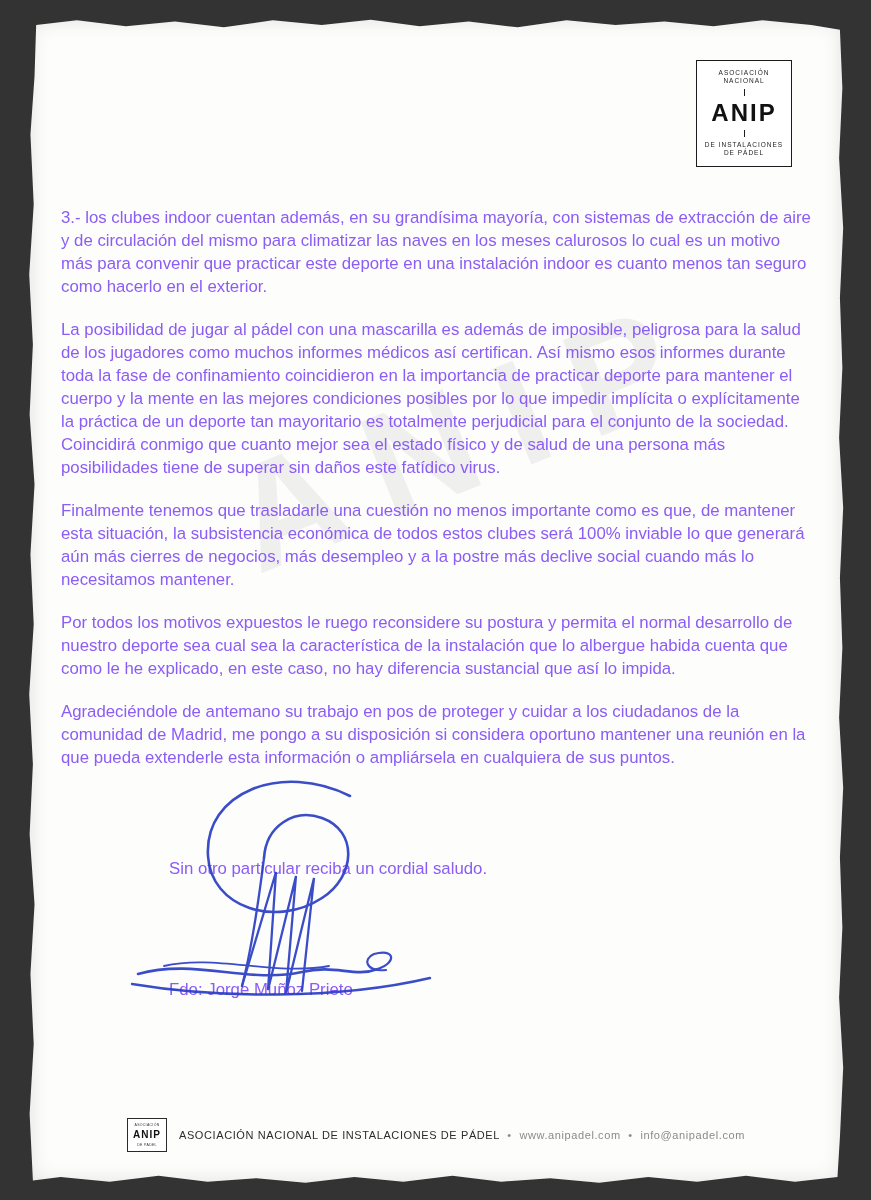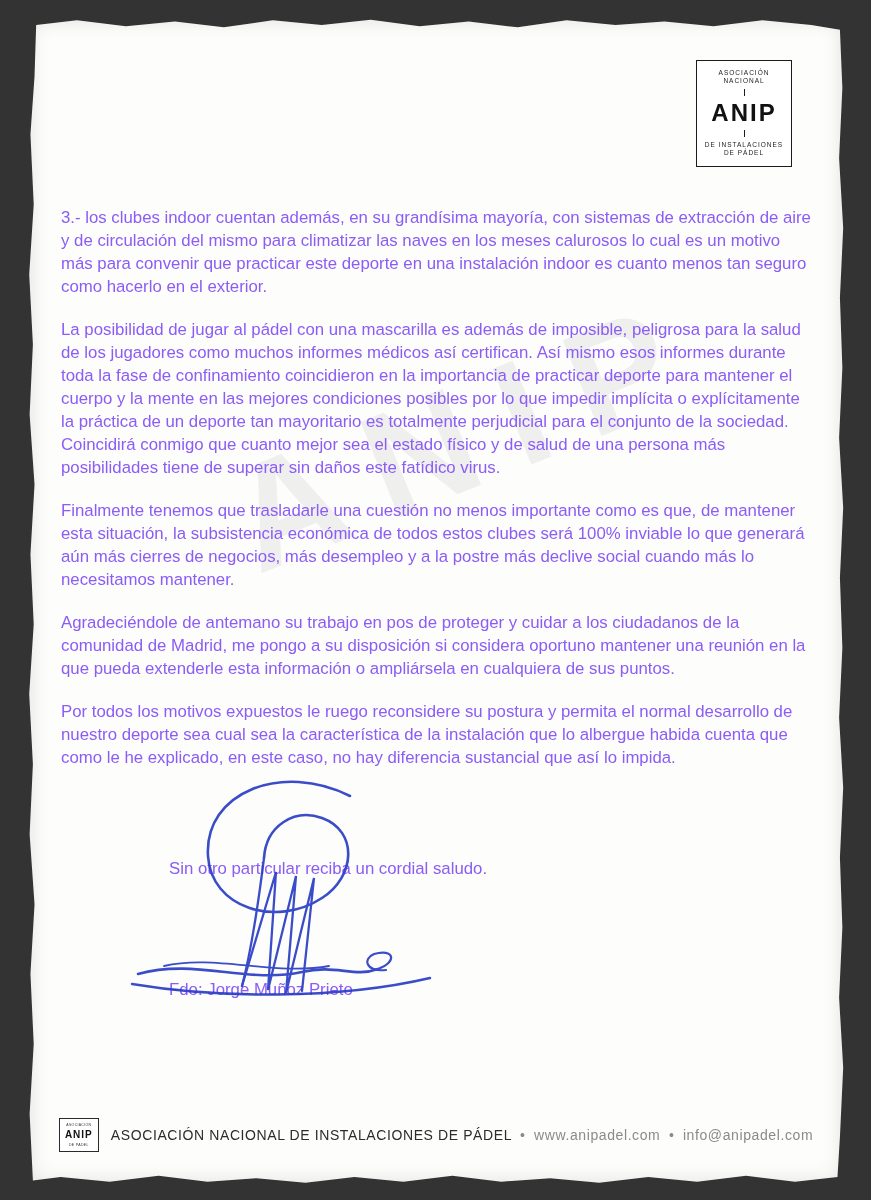--- a/index.html
+++ b/index.html
@@ -79,21 +79,21 @@
     display:flex; align-items:center; justify-content:center;
     gap:12px; z-index:1;
   }
   .footer-logo{
     width:34px; padding:4px 2px;
     border:1px solid #2a2a2a; text-align:center; background:#fff;
   }
   .footer-logo .micro{font-size:3.5px; color:#333; line-height:4px; letter-spacing:0.3px;}
   .footer-logo .fname{font-size:10px; font-weight:bold; letter-spacing:1px; color:#111; line-height:12px; margin:2px 0;}
   .footer-text{
-    font-size:14px; letter-spacing:0.6px; color:#2c2c2c;
+    font-size:11px; letter-spacing:0.6px; color:#2c2c2c;
     text-transform:uppercase;
   }
   .footer-text .muted{color:#8a8a8a; text-transform:none;}
   .footer-text .sep{color:#8a8a8a; margin:0 4px;}
 </style>
 </head>
 <body>
 
 <div class="page">
 
@@ -106,22 +106,22 @@
     <div class="name">ANIP</div>
     <div class="vbar"></div>
     <div class="tiny">DE INSTALACIONES</div>
     <div class="tiny">DE PÁDEL</div>
   </div>
 
   <div class="content">
     <p class="first">3.- los clubes indoor cuentan además, en su grandísima mayoría, con sistemas de extracción de aire y de circulación del mismo para climatizar las naves en los meses calurosos lo cual es un motivo más para convenir que practicar este deporte en una instalación indoor es cuanto menos tan seguro como hacerlo en el exterior.</p>
     <p>La posibilidad de jugar al pádel con una mascarilla es además de imposible, peligrosa para la salud de los jugadores como muchos informes médicos así certifican. Así mismo esos informes durante toda la fase de confinamiento coincidieron en la importancia de practicar deporte para mantener el cuerpo y la mente en las mejores condiciones posibles por lo que impedir implícita o explícitamente la práctica de un deporte tan mayoritario es totalmente perjudicial para el conjunto de la sociedad. Coincidirá conmigo que cuanto mejor sea el estado físico y de salud de una persona más posibilidades tiene de superar sin daños este fatídico virus.</p>
     <p>Finalmente tenemos que trasladarle una cuestión no menos importante como es que, de mantener esta situación, la subsistencia económica de todos estos clubes será 100% inviable lo que generará aún más cierres de negocios, más desempleo y a la postre más declive social cuando más lo necesitamos mantener.</p>
+    <p>Por todos los motivos expuestos le ruego reconsidere su postura y permita el normal desarrollo de nuestro deporte sea cual sea la característica de la instalación que lo albergue habida cuenta que como le he explicado, en este caso, no hay diferencia sustancial que así lo impida.</p>
     <p>Agradeciéndole de antemano su trabajo en pos de proteger y cuidar a los ciudadanos de la comunidad de Madrid, me pongo a su disposición si considera oportuno mantener una reunión en la que pueda extenderle esta información o ampliársela en cualquiera de sus puntos.</p>
-    <p>Por todos los motivos expuestos le ruego reconsidere su postura y permita el normal desarrollo de nuestro deporte sea cual sea la característica de la instalación que lo albergue habida cuenta que como le he explicado, en este caso, no hay diferencia sustancial que así lo impida.</p>
 
     <p class="closing">Sin otro particular reciba un cordial saludo.</p>
 
     <div class="signer">
       <div>Fdo: Jorge Muñoz Prieto</div>
     </div>
   </div>
 
   <svg class="signature" viewBox="0 0 340 250" fill="none" xmlns="http://www.w3.org/2000/svg">
     <g stroke="#2a3ec4" stroke-linecap="round" fill="none" opacity="0.92">

